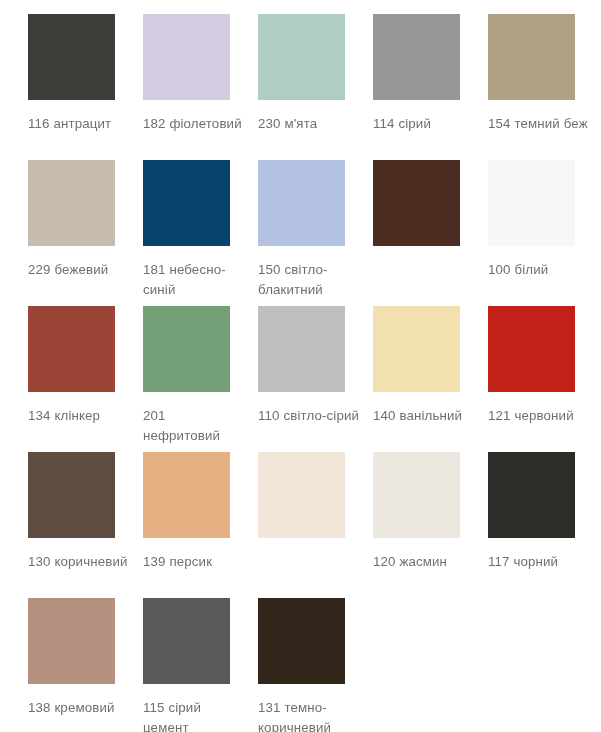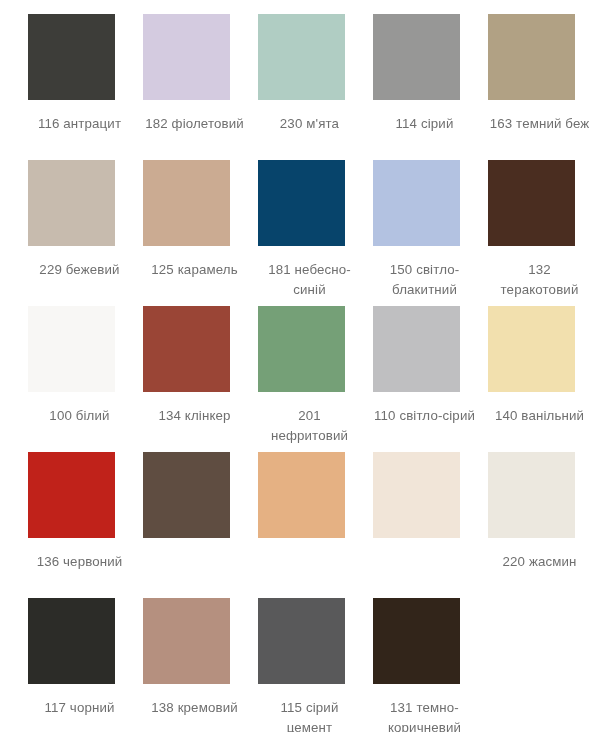--- a/index.html
+++ b/index.html
@@ -21,21 +21,20 @@
     width: 601px;
     height: 540px;
     box-sizing: border-box;
     padding: 14px 0 0 28px;
     display: grid;
     grid-template-columns: repeat(5, 87px);
     grid-column-gap: 28px;
     grid-template-rows: repeat(5, 146px);
     grid-row-gap: 0px;
     align-content: start;
-    text-align: center;
   }
 
   .swatch-cell {
     width: 115px;
     display: block;
   }
 
   .swatch-chip {
     width: 87px;
     height: 86px;
@@ -70,41 +69,36 @@
     <div class="swatch-cell">
       <div class="swatch-chip" style="background-color: rgb(176, 205, 195);"></div>
       <span class="swatch-label">230 м'ята</span>
     </div>
     <div class="swatch-cell">
       <div class="swatch-chip" style="background-color: rgb(151, 151, 150);"></div>
       <span class="swatch-label">114 сірий</span>
     </div>
     <div class="swatch-cell">
       <div class="swatch-chip" style="background-color: rgb(177, 161, 132);"></div>
-      <span class="swatch-label">163 темний беж</span>
+      <span class="swatch-label">154 темний беж</span>
     </div>
     <div class="swatch-cell">
       <div class="swatch-chip" style="background-color: rgb(199, 187, 174);"></div>
       <span class="swatch-label">229 бежевий</span>
-    </div>
-    <div class="swatch-cell">
-      <div class="swatch-chip" style="background-color: rgb(203, 171, 146);"></div>
-      <span class="swatch-label">125 карамель</span>
     </div>
     <div class="swatch-cell">
       <div class="swatch-chip" style="background-color: rgb(7, 68, 107);"></div>
       <span class="swatch-label">181 небесно-синій</span>
     </div>
     <div class="swatch-cell">
       <div class="swatch-chip" style="background-color: rgb(179, 194, 225);"></div>
       <span class="swatch-label">150 світло-блакитний</span>
     </div>
     <div class="swatch-cell">
       <div class="swatch-chip" style="background-color: rgb(74, 45, 32);"></div>
-      <span class="swatch-label">132 теракотовий</span>
     </div>
     <div class="swatch-cell">
       <div class="swatch-chip" style="background-color: rgb(248, 247, 245);"></div>
       <span class="swatch-label">100 білий</span>
     </div>
     <div class="swatch-cell">
       <div class="swatch-chip" style="background-color: rgb(154, 69, 54);"></div>
       <span class="swatch-label">134 клінкер</span>
     </div>
     <div class="swatch-cell">
@@ -114,34 +108,36 @@
     <div class="swatch-cell">
       <div class="swatch-chip" style="background-color: rgb(191, 191, 193);"></div>
       <span class="swatch-label">110 світло-сірий</span>
     </div>
     <div class="swatch-cell">
       <div class="swatch-chip" style="background-color: rgb(242, 224, 174);"></div>
       <span class="swatch-label">140 ванільний</span>
     </div>
     <div class="swatch-cell">
       <div class="swatch-chip" style="background-color: rgb(192, 34, 26);"></div>
-      <span class="swatch-label">136 червоний</span>
+      <span class="swatch-label">121 червоний</span>
     </div>
     <div class="swatch-cell">
       <div class="swatch-chip" style="background-color: rgb(95, 77, 65);"></div>
+      <span class="swatch-label">130 коричневий</span>
     </div>
     <div class="swatch-cell">
       <div class="swatch-chip" style="background-color: rgb(229, 177, 131);"></div>
+      <span class="swatch-label">139 персик</span>
     </div>
     <div class="swatch-cell">
       <div class="swatch-chip" style="background-color: rgb(241, 229, 216);"></div>
     </div>
     <div class="swatch-cell">
       <div class="swatch-chip" style="background-color: rgb(236, 232, 223);"></div>
-      <span class="swatch-label">220 жасмин</span>
+      <span class="swatch-label">120 жасмин</span>
     </div>
     <div class="swatch-cell">
       <div class="swatch-chip" style="background-color: rgb(44, 44, 40);"></div>
       <span class="swatch-label">117 чорний</span>
     </div>
     <div class="swatch-cell">
       <div class="swatch-chip" style="background-color: rgb(181, 144, 127);"></div>
       <span class="swatch-label">138 кремовий</span>
     </div>
     <div class="swatch-cell">

